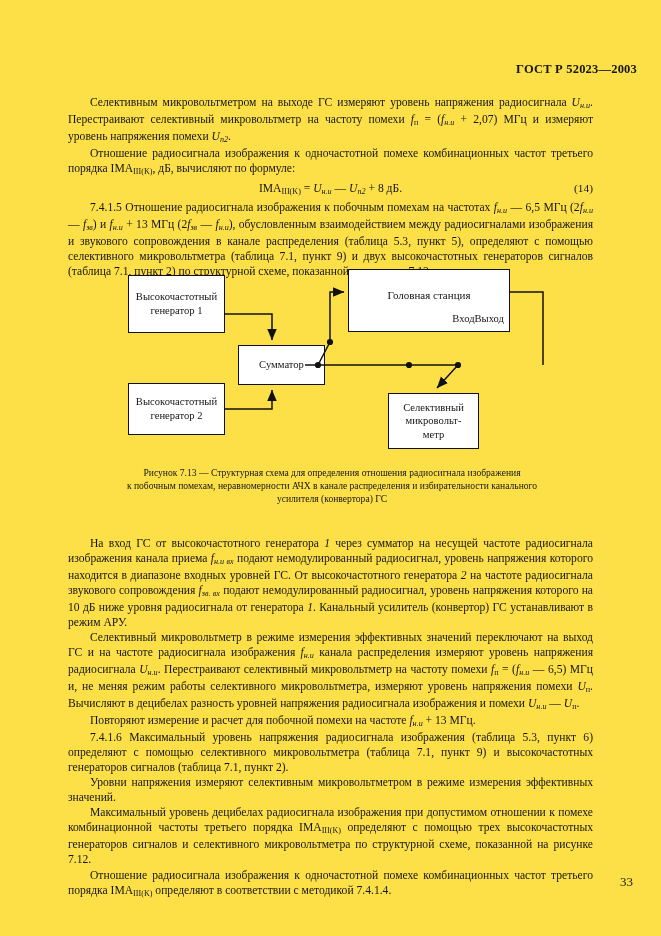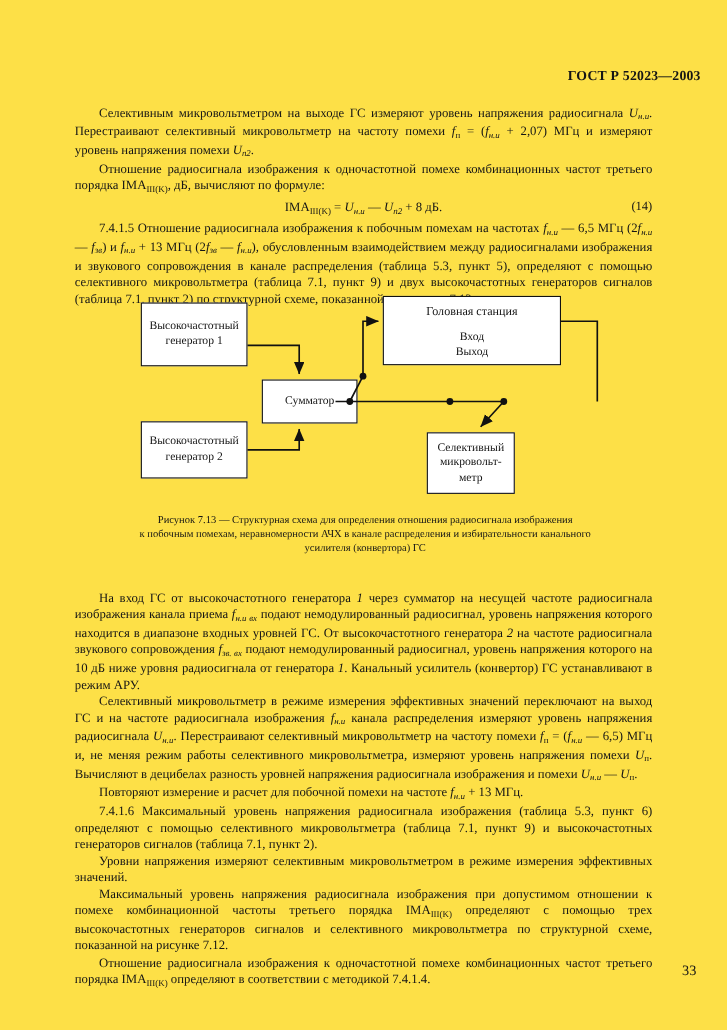--- a/index.html
+++ b/index.html
@@ -82,33 +82,32 @@
     display: flex;
     align-items: center;
     justify-content: center;
     text-align: center;
     font-size: 10.6px;
     line-height: 1.28;
     box-sizing: border-box;
   }
   .fig-box.hs {
     display: block;
-    padding-top: 6px;
+    padding-top: 18px;
   }
   .hs-title {
     text-align: center;
     font-size: 11px;
     margin-bottom: 10px;
   }
   .hs-ports {
     display: flex;
     justify-content: flex-end;
     padding: 0 5px;
     font-size: 10.6px;
-    flex-direction: column;
   }
   svg.wires {
     position: absolute;
     left: 0; top: 0;
     width: 661px; height: 210px;
     overflow: visible;
   }
   
   .caption {
     position: absolute;
@@ -166,21 +165,21 @@
     </div>
 
     <div class="fig-box hs" style="left:348px; top:11px; width:162px; height:63px;">
       <div class="hs-title">Головная станция</div>
       <div class="hs-ports">
         <span>Вход</span>
         <span>Выход</span>
       </div>
     </div>
 
-    <div class="fig-box" style="left:388px; top:135px; width:80px; height:56px;">
+    <div class="fig-box" style="left:388px; top:135px; width:91px; height:56px;">
       <div>
         <div>Селективный</div>
         <div>микровольт-</div>
         <div>метр</div>
       </div>
     </div>
 
     <svg class="wires" viewBox="0 0 661 210">
       <defs>
         <marker id="arw" markerWidth="9" markerHeight="9" refX="7.4" refY="3.2" orient="auto" markerUnits="strokeWidth">
@@ -223,19 +222,19 @@
     <p><span>На вход ГС от высокочастотного генератора </span><i>1</i><span> через сумматор на несущей частоте радиосигнала изображения канала приема </span><i>f</i><sub>н.и вх</sub><span> подают немодулированный радиосигнал, уровень напряжения которого находится в диапазоне входных уровней ГС. От высокочастотного генератора </span><i>2</i><span> на частоте радиосигнала звукового сопровождения </span><i>f</i><sub>зв. вх</sub><span> подают немодулированный радиосигнал, уровень напряжения которого на 10 дБ ниже уровня радиосигнала от генератора </span><i>1</i><span>. Канальный усилитель (конвертор) ГС устанавливают в режим АРУ.</span></p>
 
     <p><span>Селективный микровольтметр в режиме измерения эффективных значений переключают на выход ГС и на частоте радиосигнала изображения </span><i>f</i><sub>н.и</sub><span> канала распределения измеряют уровень напряжения радиосигнала </span><i>U</i><sub>н.и</sub><span>. Перестраивают селективный микровольтметр на частоту помехи </span><i>f</i><sub class="up">п</sub><span> = (</span><i>f</i><sub>н.и</sub><span> — 6,5) МГц и, не меняя режим работы селективного микровольтметра, измеряют уровень напряжения помехи </span><i>U</i><sub class="up">п</sub><span>. Вычисляют в децибелах разность уровней напряжения радиосигнала изображения и помехи </span><i>U</i><sub>н.и</sub><span> — </span><i>U</i><sub class="up">п</sub><span>.</span></p>
 
     <p><span>Повторяют измерение и расчет для побочной помехи на частоте </span><i>f</i><sub>н.и</sub><span> + 13 МГц.</span></p>
 
     <p><span>7.4.1.6</span><span>  Максимальный уровень напряжения радиосигнала изображения (таблица 5.3, пункт 6) определяют с помощью селективного микровольтметра (таблица 7.1, пункт 9) и высокочастотных генераторов сигналов (таблица 7.1, пункт 2).</span></p>
 
     <p>Уровни напряжения измеряют селективным микровольтметром в режиме измерения эффективных значений.</p>
 
-    <p><span>Максимальный уровень напряжения радиосигнала изображения при допустимом отношении к помехе комбинационной частоты третьего порядка IMA</span><sub class="up">III(K)</sub><span> определяют с помощью трех высокочастотных генераторов сигналов и селективного микровольтметра по структурной схеме, показанной на рисунке 7.12.</span></p>
+    <p><span>Максимальный уровень децибелах радиосигнала изображения при допустимом отношении к помехе комбинационной частоты третьего порядка IMA</span><sub class="up">III(K)</sub><span> определяют с помощью трех высокочастотных генераторов сигналов и селективного микровольтметра по структурной схеме, показанной на рисунке 7.12.</span></p>
 
     <p><span>Отношение радиосигнала изображения к одночастотной помехе комбинационных частот третьего порядка IMA</span><sub class="up">III(K)</sub><span> определяют в соответствии с методикой 7.4.1.4.</span></p>
   </div>
 
   <div class="page-num">33</div>
 </div>
 
 </body></html>

